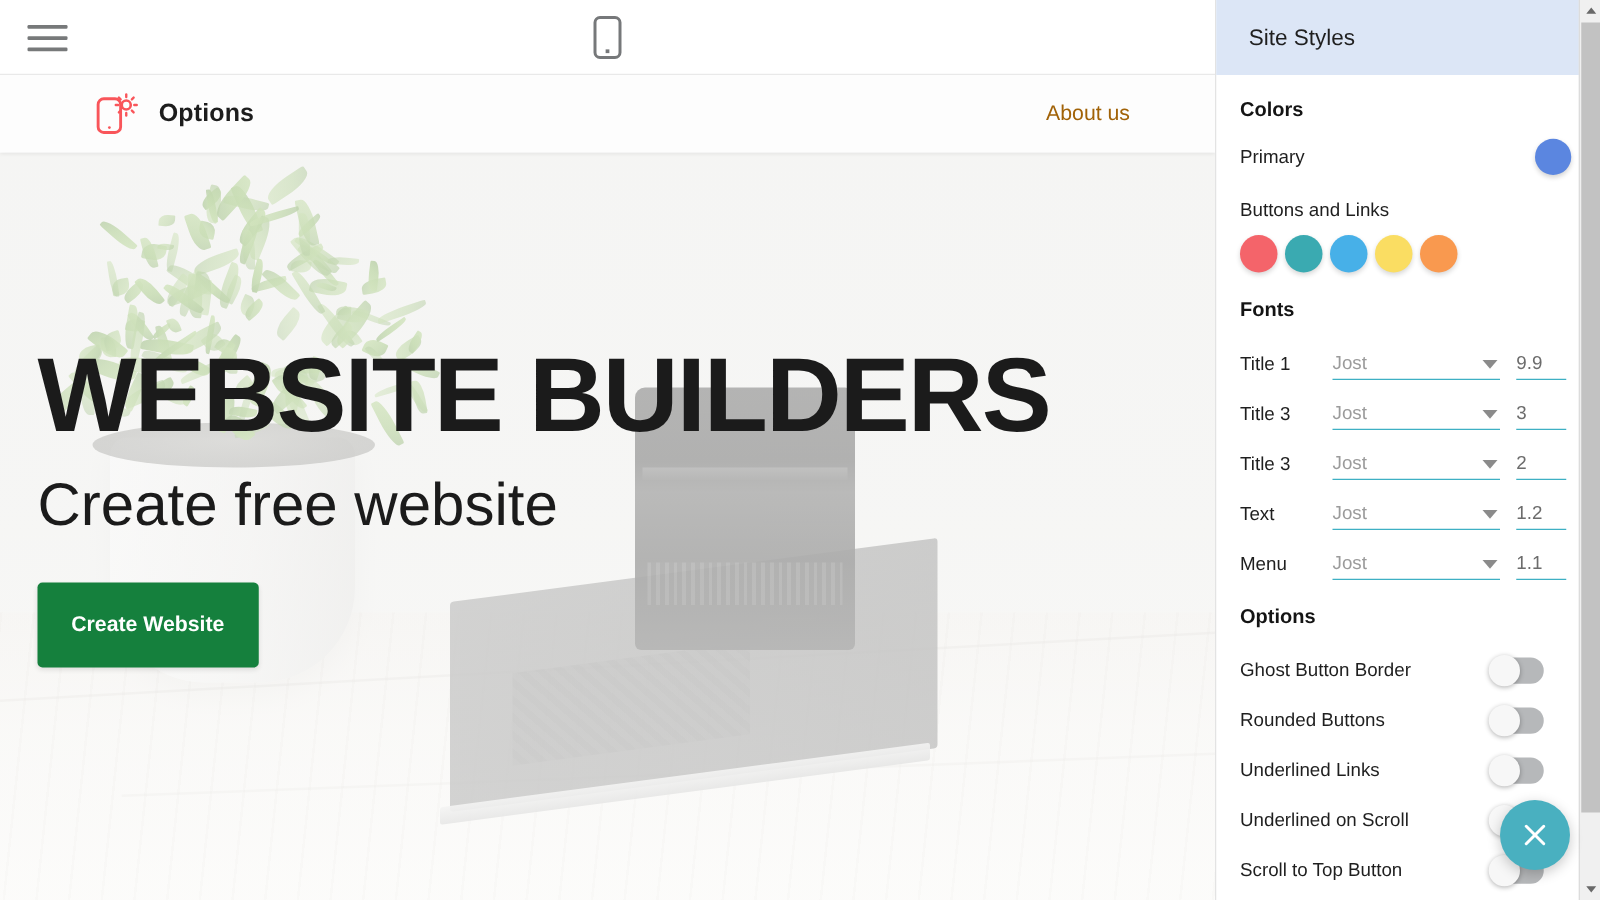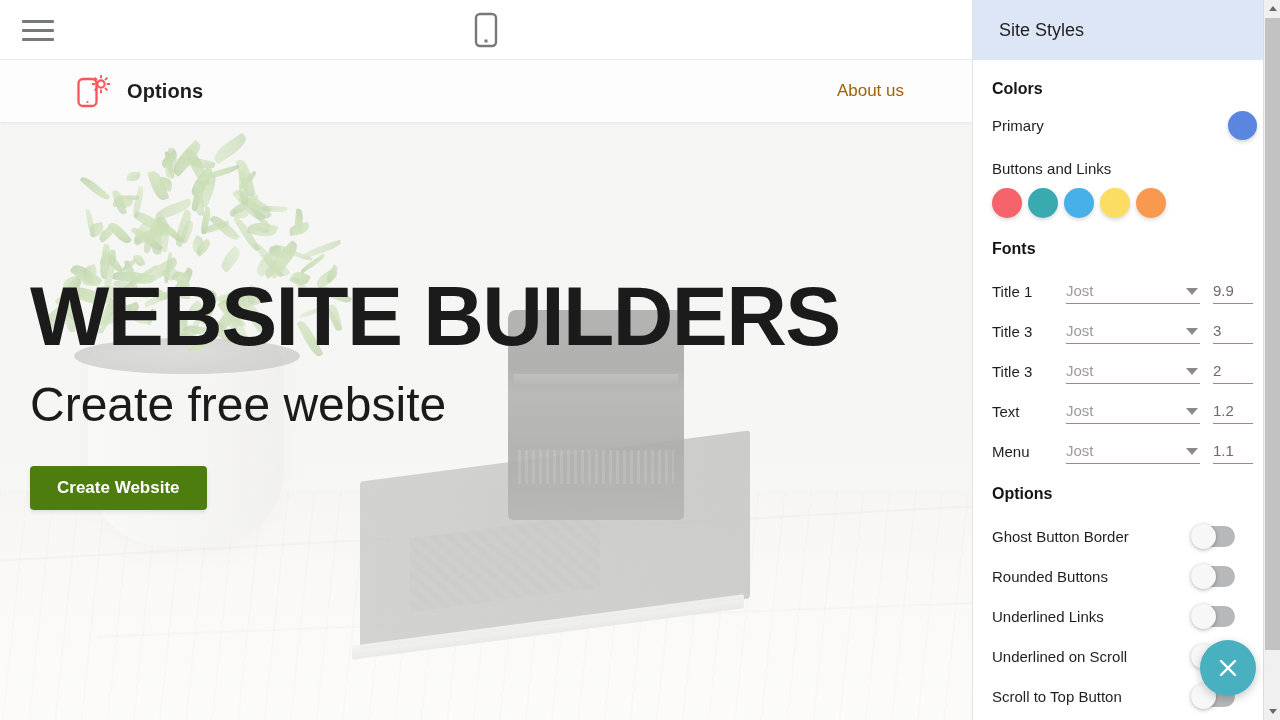--- a/index.html
+++ b/index.html
@@ -160,23 +160,23 @@
     font-size: 84px; font-weight: 800; color: #1b1b1b;
     letter-spacing: -1.6px; line-height: 1.0;
     white-space: nowrap;
   }
   .hero-sub {
     margin-top: 22px;
     font-size: 48px; font-weight: 400; color: #1b1b1b; line-height: 1.05;
   }
   .hero-btn {
     display: inline-block; margin-top: 36px;
-    background: #4d7c0f; color: #ffffff;
+    background: #15803d; color: #ffffff;
     font-size: 17px; font-weight: 700;
-    padding: 12px 27px; border: none; border-radius: 4px;
+    padding: 24px 27px; border: none; border-radius: 4px;
     cursor: pointer;
     box-shadow: 0 2px 4px rgba(0,0,0,.10);
     font-family: "Liberation Sans", sans-serif;
     text-align: center;
   }
 
   
   .panel {
     position: absolute; right: 0; top: 0;
     width: 308px; height: 720px;

